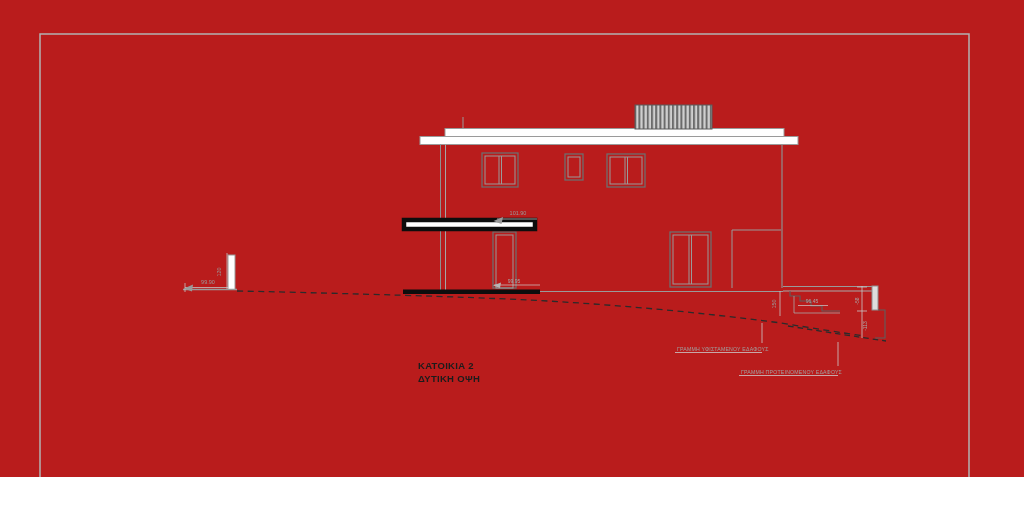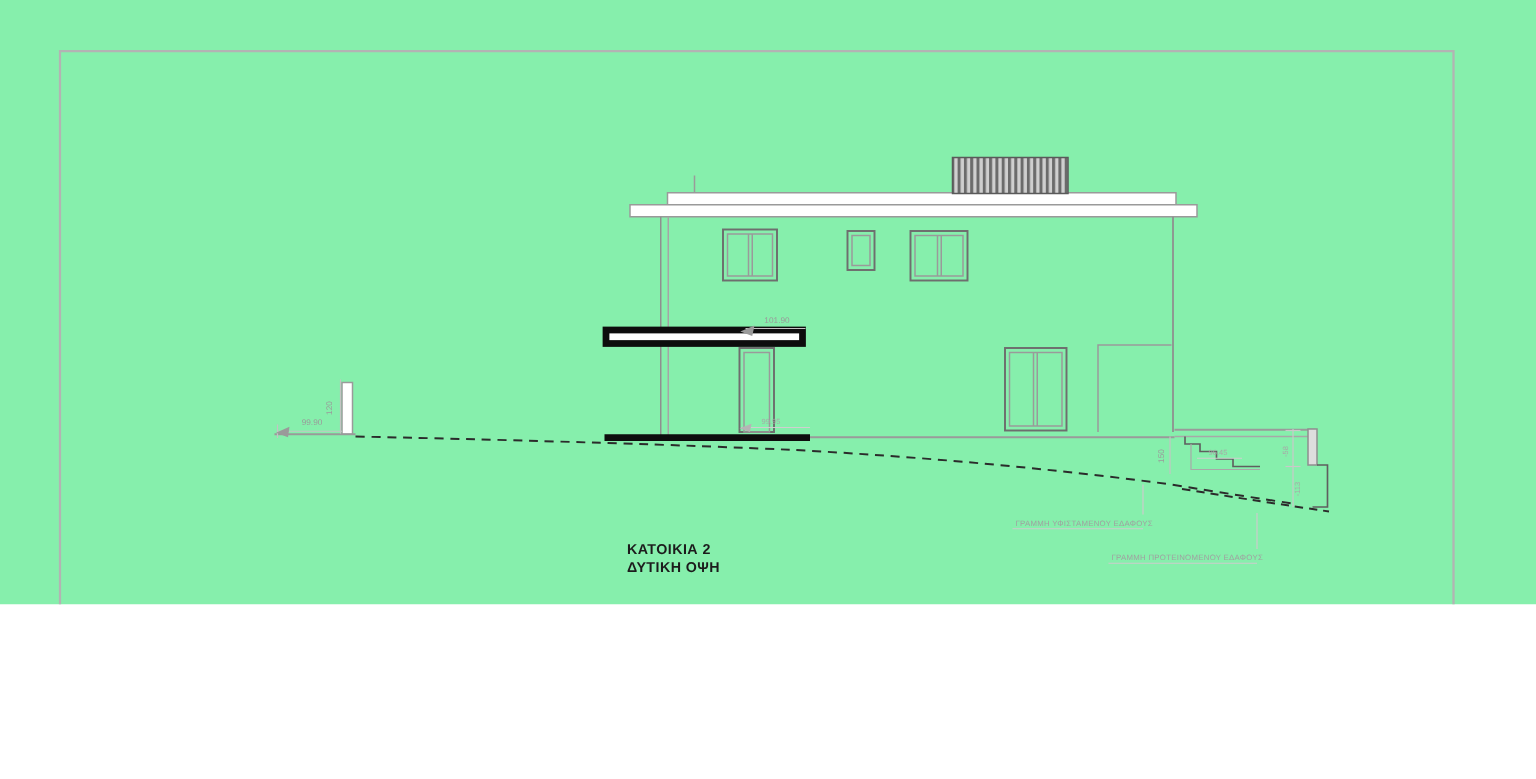--- a/index.html
+++ b/index.html
@@ -1,16 +1,16 @@
 <!DOCTYPE html>
 <html><head>
 <meta charset="utf-8">
 <style>
   html,body{margin:0;padding:0;background:#ffffff;}
-  #canvas{position:relative;width:1024px;height:403px;background:#86efac;overflow:hidden;
+  #canvas{position:relative;width:1024px;height:477px;background:#b91c1c;overflow:hidden;
           font-family:"Liberation Sans",sans-serif;}
   svg{position:absolute;left:0;top:0;}
   text{font-family:"Liberation Sans",sans-serif;}
   .dim{font-size:5.5px;fill:#9a9a9a;}
   .dim-sm{font-size:5px;fill:#a8a8a8;}
   .lbl{font-size:5.2px;fill:#a0a0a0;letter-spacing:.2px;}
   .title{font-size:9.5px;fill:#1c1c1c;letter-spacing:.3px;font-weight:600;}
 </style>
 </head>
 <body>

